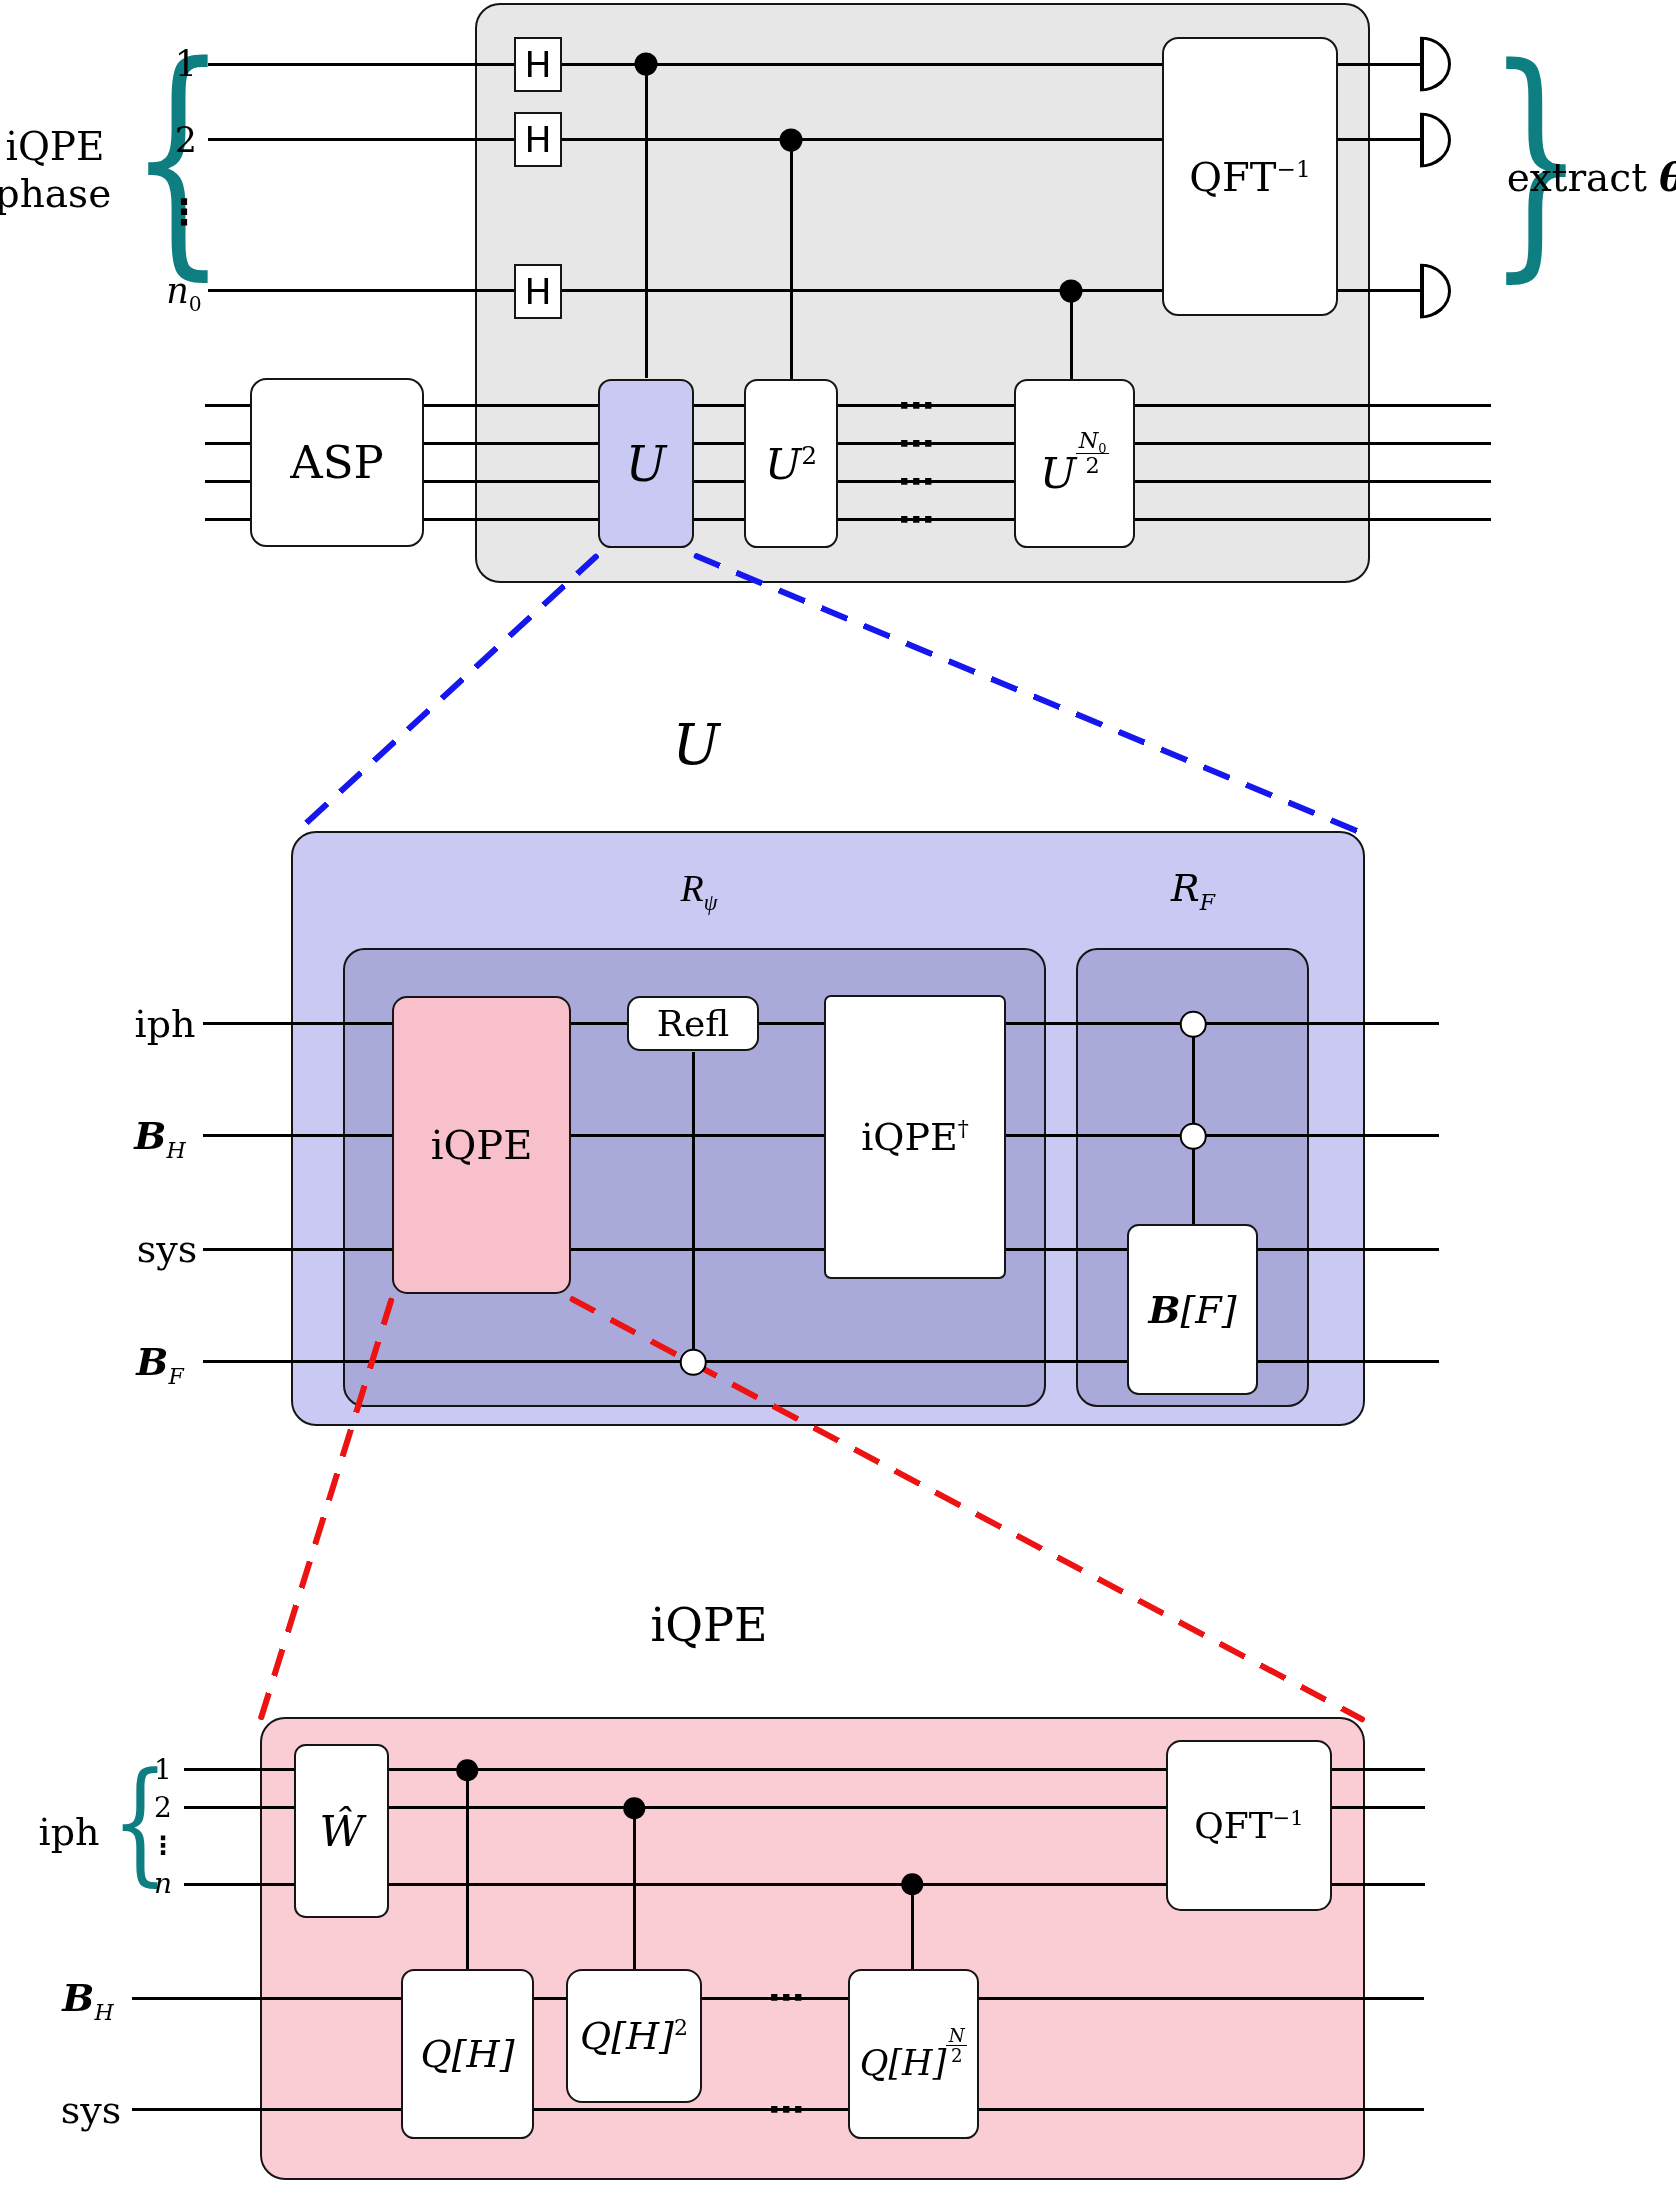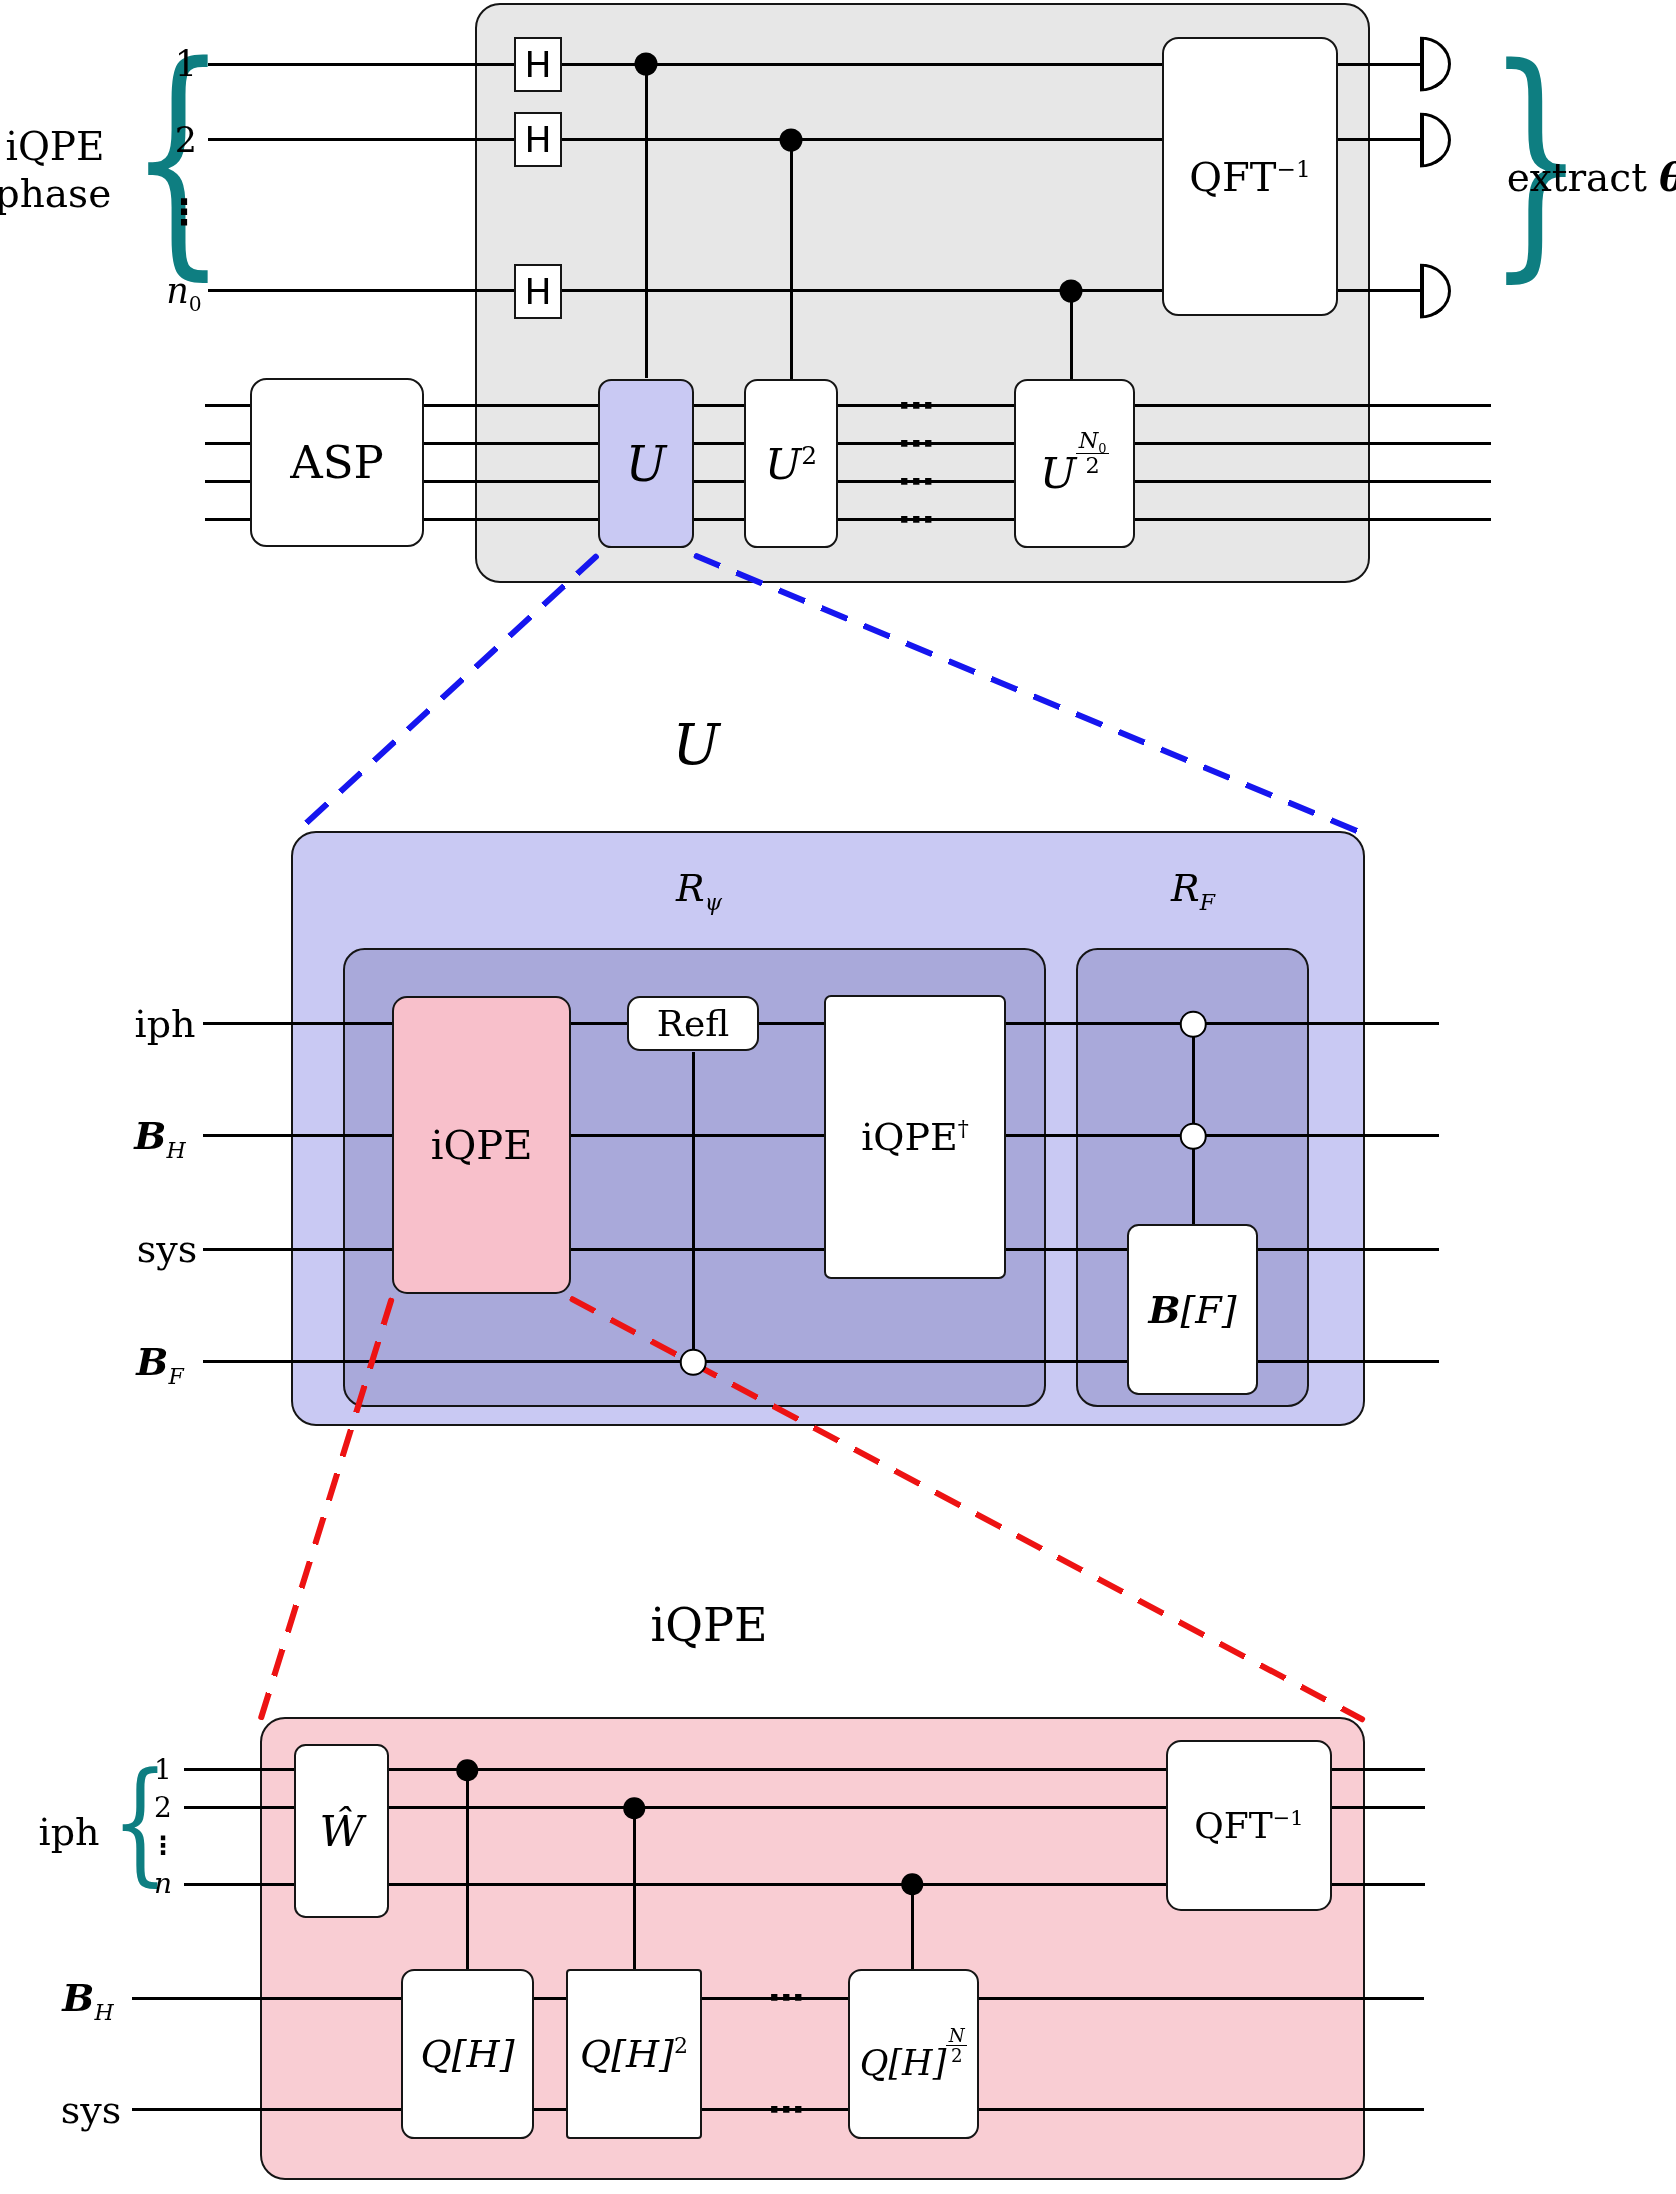--- a/index.html
+++ b/index.html
@@ -97,21 +97,21 @@
 
   <div class="dash blue" style="left:598px;top:552px;width:412px;transform:rotate(137.4deg);"></div>
   <div class="dash blue" style="left:694px;top:552px;width:724px;transform:rotate(22.6deg);"></div>
 
   <div class="lbl it" style="left:696px;top:745px;font-size:56px;">U</div>
 
   <div class="panel" style="left:291px;top:831px;width:1074px;height:595px;border-radius:25px;background:var(--lavender);"></div>
   <div class="panel inner" style="left:343px;top:948px;width:703px;height:459px;border-radius:21.5px;background:var(--inner_purple);"></div>
   <div class="panel inner" style="left:1076px;top:948px;width:233px;height:459px;border-radius:21.5px;background:var(--inner_purple);"></div>
 
-  <div class="lbl" style="left:699px;top:888px;font-size:38px;">
+  <div class="lbl" style="left:699px;top:888px;font-size:38px;font-family:Liberation Serif, serif;">
     <span class="it">R</span><sub class="it">ψ</sub>
   </div>
   <div class="lbl" style="left:1193px;top:888px;font-size:38px;">
     <span class="it">R</span><sub class="it">F</sub>
   </div>
 
   <div class="wire" style="left:203px;top:1022px;width:1236px;height:2.5px;"></div>
   <div class="wire" style="left:203px;top:1134px;width:1236px;height:2.5px;"></div>
   <div class="wire" style="left:203px;top:1248px;width:1236px;height:2.5px;"></div>
   <div class="wire" style="left:203px;top:1360px;width:1236px;height:2.5px;"></div>
@@ -169,21 +169,21 @@
   <div class="gate it" style="left:294px;top:1744px;width:95px;height:174px;border-radius:11.6px;font-size:43px;">Ŵ</div>
 
   <div class="stem" style="left:466px;top:1770px;height:199px;"></div>
   <div class="stem" style="left:633px;top:1808px;height:161px;"></div>
   <div class="stem" style="left:911px;top:1884px;height:85px;"></div>
   <div class="dot" style="left:467px;top:1770px;width:21.5px;height:21.5px;"></div>
   <div class="dot" style="left:634px;top:1808px;width:21.5px;height:21.5px;"></div>
   <div class="dot" style="left:912px;top:1884px;width:21.5px;height:21.5px;"></div>
 
   <div class="gate it" style="left:401px;top:1969px;width:133px;height:170px;border-radius:13.2px;font-size:38px;">Q[H]</div>
-  <div class="gate" style="left:566px;top:1969px;width:136px;height:170px;border-radius:4px;font-size:38px;">
+  <div class="gate" style="left:566px;top:1969px;width:136px;height:134px;border-radius:16px;font-size:38px;">
     <span><span class="it">Q[H]</span><sup>2</sup></span>
   </div>
   <div class="lbl dots" style="left:788px;top:1998px;font-size:36px;">⋯</div>
   <div class="lbl dots" style="left:788px;top:2110px;font-size:36px;">⋯</div>
   <div class="gate" style="left:848px;top:1969px;width:131px;height:170px;border-radius:13.2px;font-size:35px;">
     <span><span class="it">Q[H]</span><span class="frac"><span class="num it">N</span><span class="den">2</span></span></span>
   </div>
 
   <div class="gate" style="left:1166px;top:1740px;width:166px;height:171px;border-radius:15px;font-size:36px;">
     <span><span>QFT</span><sup>−1</sup></span>

